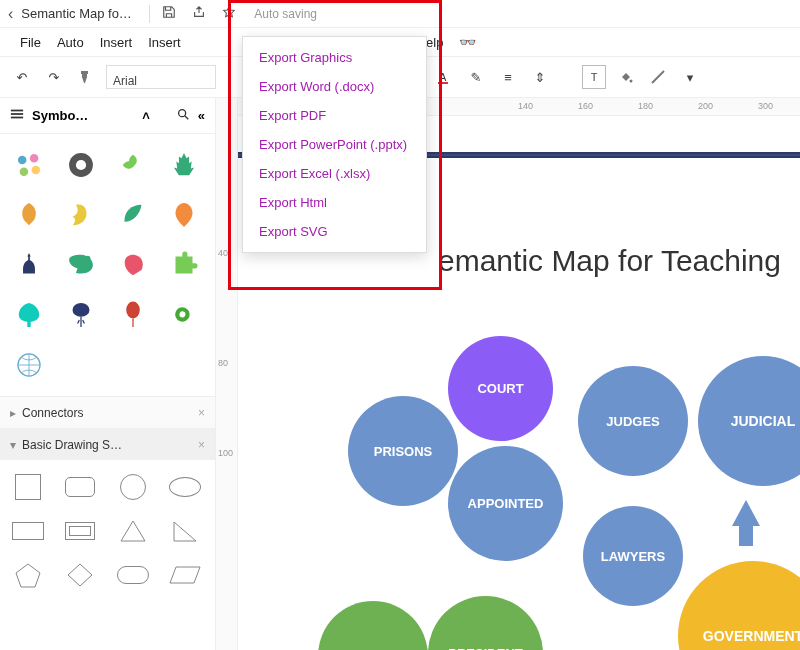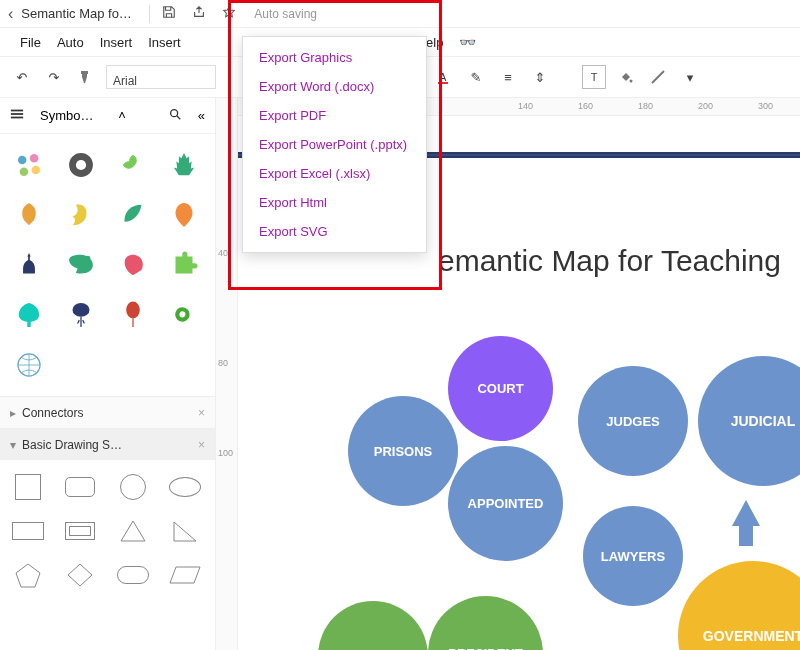--- a/index.html
+++ b/index.html
@@ -19,21 +19,21 @@
 
 .toolbar { height: 42px; border-top: 1px solid #eee; border-bottom: 1px solid #eee; display: flex; align-items: center; padding: 0 10px; gap: 8px; font-size: 13px; color: #444; }
 .toolbar .tbtn { width: 24px; height: 24px; display: flex; align-items: center; justify-content: center; }
 .toolbar .font-select { width: 110px; height: 24px; border: 1px solid #ddd; padding: 0 6px; display: flex; align-items: flex-end; font-size: 12px; }
 .toolbar .big-gap { width: 200px; }
 .tbtn.small svg { width: 16px; height: 16px; }
 
 .main { display: flex; height: calc(650px - 28px - 28px - 42px); }
 
 .sidebar { width: 216px; border-right: 1px solid #eee; display: flex; flex-direction: column; overflow: hidden; }
-.side-head { height: 36px; display: flex; align-items: center; padding: 0 10px; gap: 16px; font-size: 13px; font-weight: 400; border-bottom: 1px solid #eee; }
+.side-head { height: 36px; display: flex; align-items: center; padding: 0 10px; gap: 8px; font-size: 13px; font-weight: 700; border-bottom: 1px solid #eee; }
 .side-head .lib { flex: 1; white-space: nowrap; overflow: hidden; text-overflow: ellipsis; }
 .icon-grid { padding: 10px 8px; display: grid; grid-template-columns: repeat(4, 1fr); gap: 8px; }
 .icon-cell { width: 42px; height: 42px; display: flex; align-items: center; justify-content: center; }
 .icon-cell svg { width: 34px; height: 34px; }
 
 .panel-head { height: 32px; display: flex; align-items: center; padding: 0 10px; font-size: 12px; color: #333; border-top: 1px solid #eee; background: #fafafa; }
 .panel-head .arrow { color: #888; margin-right: 6px; }
 .panel-head .x { margin-left: auto; color: #aaa; }
 
 .shape-grid { padding: 10px 8px; display: grid; grid-template-columns: repeat(4, 1fr); gap: 10px; }

